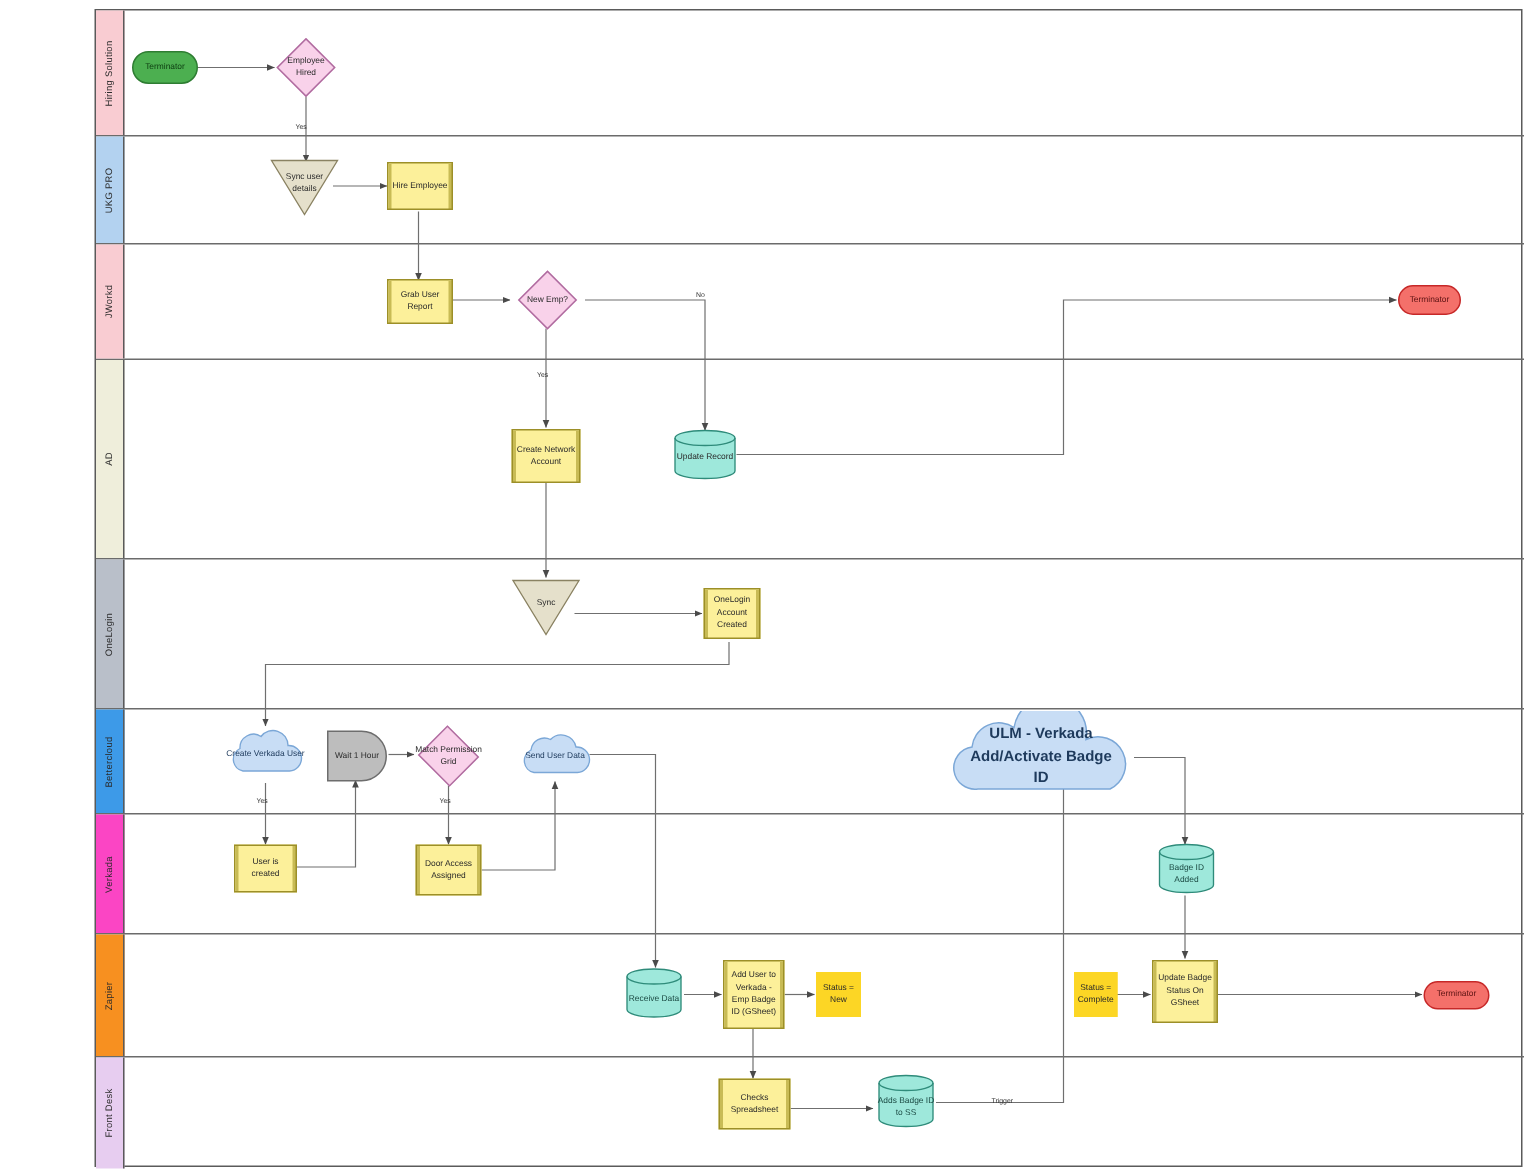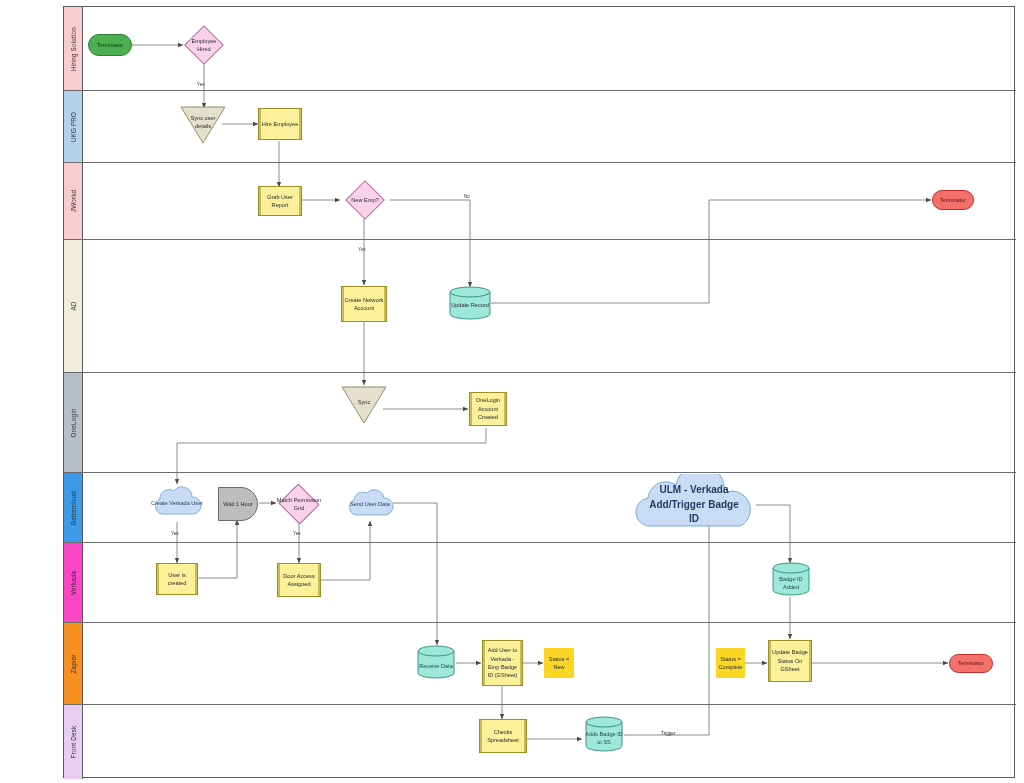--- a/index.html
+++ b/index.html
@@ -287,21 +287,21 @@
     <div class="cloud-txt">
         <span>Send User Data</span>
       </div>
   </div>
 
   <div class="cloud-wrap cloud-big" style="left:628px;top:474px;width:132px;height:62px;">
     <svg width="132" height="62" style="position:absolute;left:0;top:0;">
       <path d="M24,52 A14,14 0 0 1 20,24 A18,18 0 0 1 48,11 A22,22 0 0 1 96,19 A15,15 0 0 1 112,52 Z" fill="#c8ddf5" stroke="#7ba7d7" stroke-width="1"></path>
     </svg>
     <div class="cloud-txt" style="padding:0 18px;box-sizing:border-box;">
-      <span>ULM - Verkada Add/Trigger Badge ID</span>
+      <span>ULM - Verkada Add/Activate Badge ID</span>
     </div>
   </div>
 
   <div class="node proc" style="left:156px;top:563px;width:42px;height:32px;">
     <span>User is created</span>
   </div>
 
   <div class="node proc" style="left:277px;top:563px;width:44px;height:34px;">
     <span>Door Access Assigned</span>
   </div>

